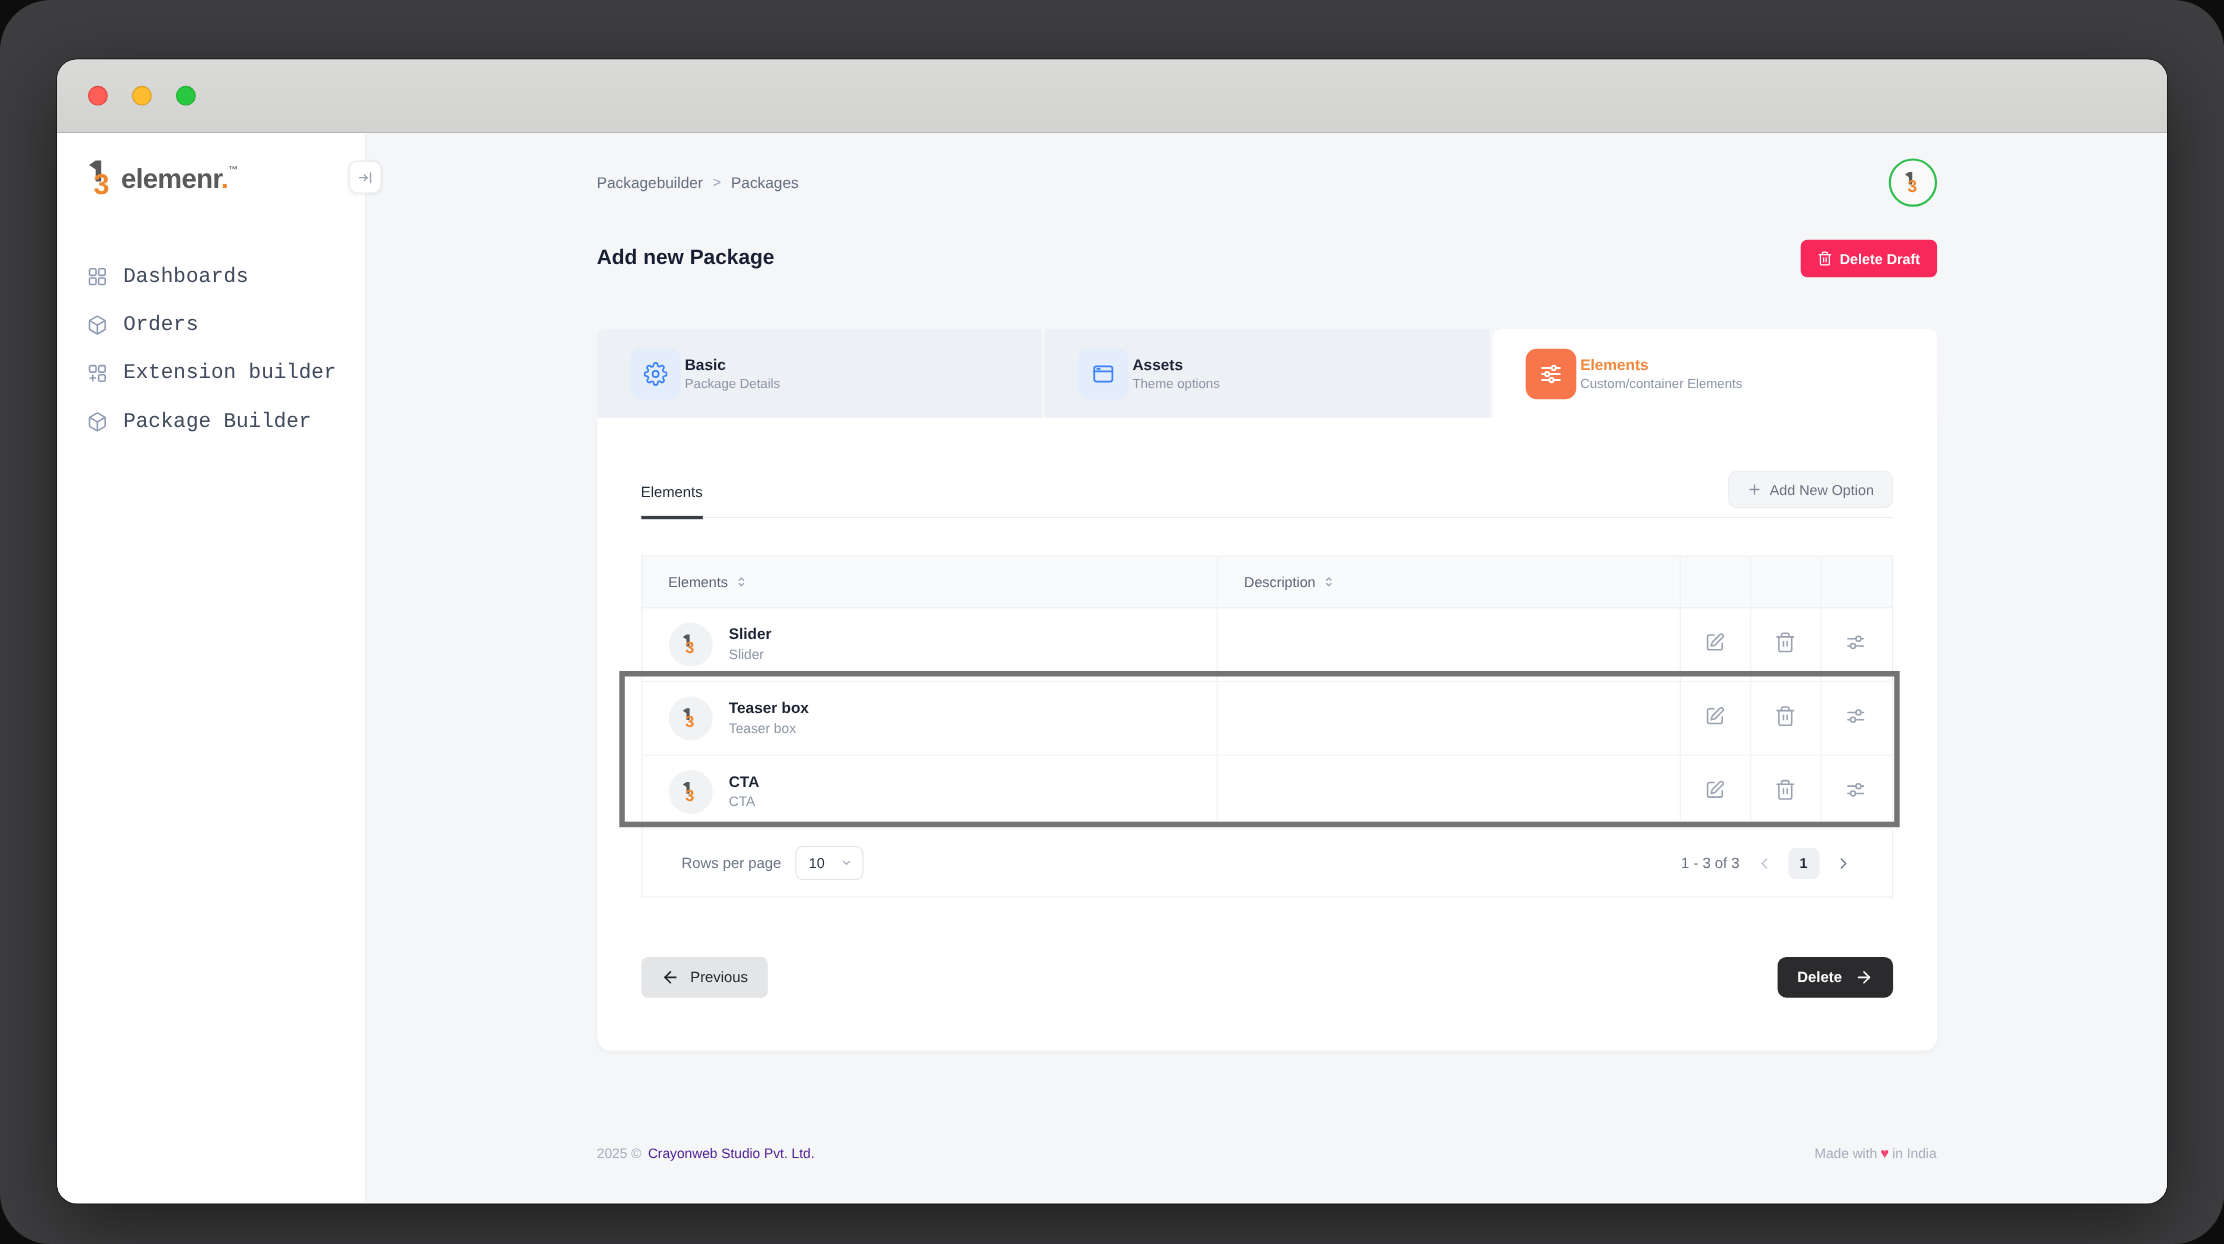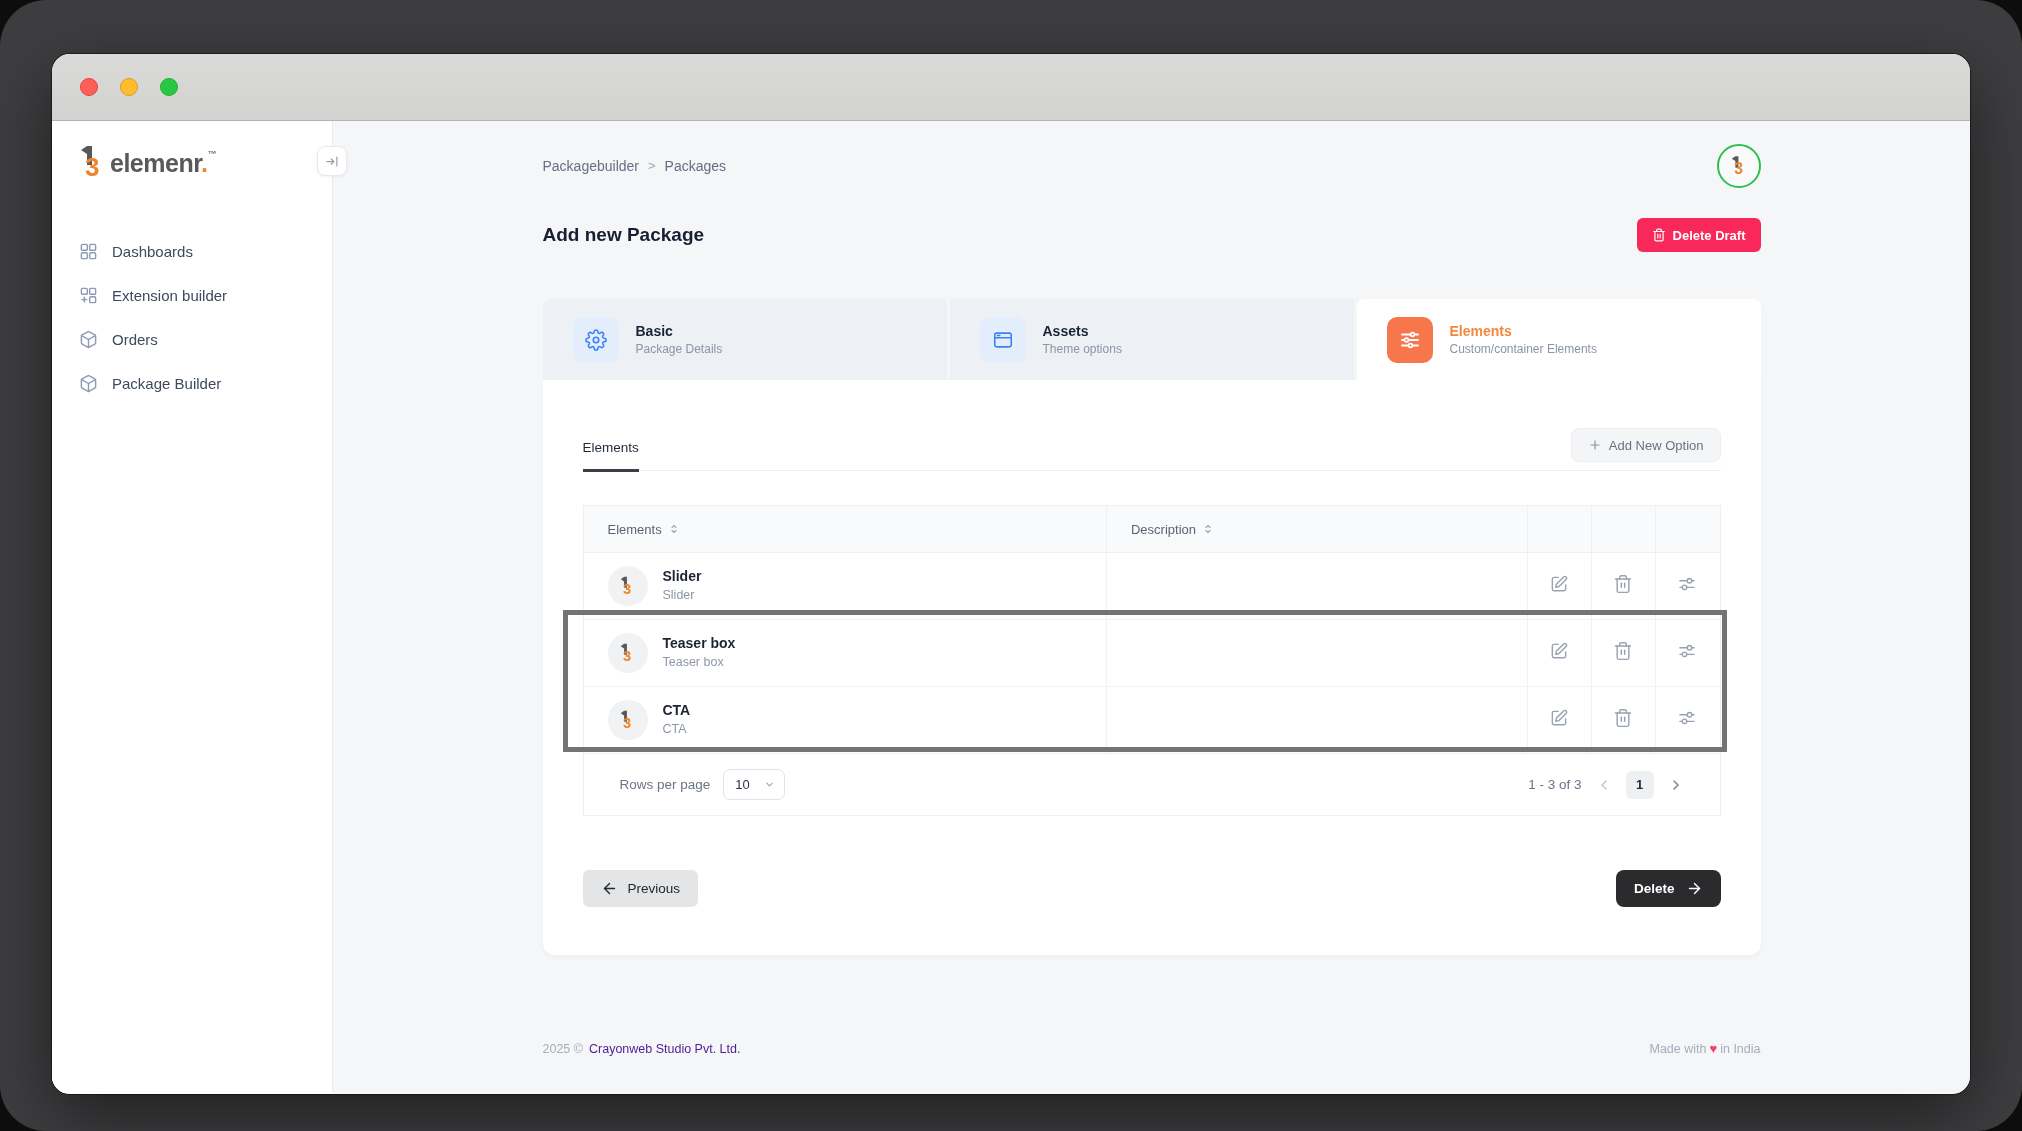--- a/index.html
+++ b/index.html
@@ -25,42 +25,42 @@
   .brand-glyph svg { position:absolute; left:0; top:0; }
   .brand-text { font-size:25px; font-weight:700; color:#58595b; letter-spacing:-0.5px; margin-left:2px; line-height:36px; }
   .brand-dot { color:#f0862c; }
   .brand-tm { font-size:9px; color:#6b6c6e; vertical-align:top; line-height:18px; }
   .collapse-btn { position:absolute; right:-15px; top:25px; width:30px; height:30px; background:#fff;
                   border:1px solid #e7e9ec; border-radius:8px; display:flex; align-items:center; justify-content:center;
                   box-shadow:0 1px 3px rgba(20,30,50,.06); cursor:pointer; z-index:5; }
   .nav { margin-top:44px; }
   .nav-item { display:flex; align-items:center; gap:14px; height:44px; padding-left:27px; cursor:pointer; }
   .nav-item .nico { width:19px; height:19px; color:#8e99b3; flex:0 0 19px; }
-  .nav-item span.lbl { font-size:15px; color:#3f4a5c; font-weight:500; }
+  .nav-item span.lbl { font-size:19px; color:#3f4a5c; font-weight:500;font-family:Liberation Mono, monospace; }
 
   
   .main { flex:1; position:relative; overflow:hidden; }
   .content { width:1218px; margin:0 auto; position:relative; }
 
   .topbar { margin-top:23px; height:44px; display:flex; align-items:center; justify-content:space-between; }
   .breadcrumb { font-size:14px; color:#646f83; display:flex; align-items:flex-start; gap:9px; }
   .breadcrumb .sep { color:#9aa3b5; font-size:13px; }
   .breadcrumb .crumb { cursor:pointer; }
   .avatar { width:44px; height:44px; border-radius:50%; border:2px solid #2fbf4f; background:#fafafa;
             display:flex; align-items:center; justify-content:center; cursor:pointer; }
 
   .title-row { margin-top:30px; display:flex; align-items:center; justify-content:space-between; height:34px; }
   .page-title { font-size:19px; font-weight:700; color:#181f33; }
   .delete-btn { height:34px; padding:0 15px; background:#f8285a; border:none; border-radius:6px; color:#fff;
                 font-size:13px; font-weight:600; display:flex; align-items:center; gap:7px; cursor:pointer;
                 font-family:"Liberation Sans", sans-serif; }
 
   
   .steps { margin-top:47px; display:grid; grid-template-columns:1fr 1fr 1fr; gap:3px; }
-  .step { height:81px; background:#edf0f5; display:flex; align-items:center; gap:17px; padding-left:30px; cursor:pointer; }
+  .step { height:81px; background:#edf0f5; display:flex; align-items:center; gap:4px; padding-left:30px; cursor:pointer; }
   .step:first-child { border-radius:8px 0 0 0; }
   .step.active { background:#fff; border-radius:8px 8px 0 0; }
   .step-icon { width:46px; height:46px; border-radius:10px; display:flex; align-items:center; justify-content:center; flex:0 0 46px; }
   .step-icon.blue { background:#e3edfb; color:#3c82f6; }
   .step-icon.orange { background:#f8764b; color:#fff; }
   .step-title { font-size:14px; font-weight:700; color:#1a2336; line-height:1.35; }
   .step.active .step-title { color:#f0883e; }
   .step-sub { font-size:12px; color:#8b95a5; line-height:1.35; }
 
   
@@ -157,39 +157,39 @@
                 <rect x="3" y="3" width="7.5" height="7.5" rx="1.5"></rect>
                   <rect x="13.5" y="3" width="7.5" height="7.5" rx="1.5"></rect>
                 <rect x="3" y="13.5" width="7.5" height="7.5" rx="1.5"></rect>
                   <rect x="13.5" y="13.5" width="7.5" height="7.5" rx="1.5"></rect>
               </svg>
             </span>
             <span class="lbl">Dashboards</span>
           </div>
           <div class="nav-item">
             <span class="nico">
+              <svg width="19" height="19" viewBox="0 0 24 24" fill="none" stroke="currentColor" stroke-width="1.8" stroke-linecap="round" stroke-linejoin="round">
+                <path d="M21 16V8a2 2 0 0 0-1-1.73l-7-4a2 2 0 0 0-2 0l-7 4A2 2 0 0 0 3 8v8a2 2 0 0 0 1 1.73l7 4a2 2 0 0 0 2 0l7-4A2 2 0 0 0 21 16z"></path>
+                <polyline points="3.27 6.96 12 12.01 20.73 6.96"></polyline>
+                  <line x1="12" y1="22.08" x2="12" y2="12"></line>
+              </svg>
+            </span>
+            <span class="lbl">Orders</span>
+          </div>
+          <div class="nav-item">
+            <span class="nico">
               <svg width="19" height="19" viewBox="0 0 24 24" fill="none" stroke="currentColor" stroke-width="1.8" stroke-linecap="round">
                 <rect x="3" y="3" width="7.5" height="7.5" rx="1.5"></rect>
                   <rect x="13.5" y="3" width="7.5" height="7.5" rx="1.5"></rect>
                 <rect x="13.5" y="13.5" width="7.5" height="7.5" rx="1.5"></rect>
                 <line x1="6.75" y1="14.2" x2="6.75" y2="20.3"></line>
                   <line x1="3.7" y1="17.25" x2="9.8" y2="17.25"></line>
               </svg>
             </span>
             <span class="lbl">Extension builder</span>
-          </div>
-          <div class="nav-item">
-            <span class="nico">
-              <svg width="19" height="19" viewBox="0 0 24 24" fill="none" stroke="currentColor" stroke-width="1.8" stroke-linecap="round" stroke-linejoin="round">
-                <path d="M21 16V8a2 2 0 0 0-1-1.73l-7-4a2 2 0 0 0-2 0l-7 4A2 2 0 0 0 3 8v8a2 2 0 0 0 1 1.73l7 4a2 2 0 0 0 2 0l7-4A2 2 0 0 0 21 16z"></path>
-                <polyline points="3.27 6.96 12 12.01 20.73 6.96"></polyline>
-                  <line x1="12" y1="22.08" x2="12" y2="12"></line>
-              </svg>
-            </span>
-            <span class="lbl">Orders</span>
           </div>
           <div class="nav-item">
             <span class="nico">
               <svg width="19" height="19" viewBox="0 0 24 24" fill="none" stroke="currentColor" stroke-width="1.8" stroke-linecap="round" stroke-linejoin="round">
                 <path d="M21 16V8a2 2 0 0 0-1-1.73l-7-4a2 2 0 0 0-2 0l-7 4A2 2 0 0 0 3 8v8a2 2 0 0 0 1 1.73l7 4a2 2 0 0 0 2 0l7-4A2 2 0 0 0 21 16z"></path>
                 <polyline points="3.27 6.96 12 12.01 20.73 6.96"></polyline>
                   <line x1="12" y1="22.08" x2="12" y2="12"></line>
               </svg>
             </span>
             <span class="lbl">Package Builder</span>

